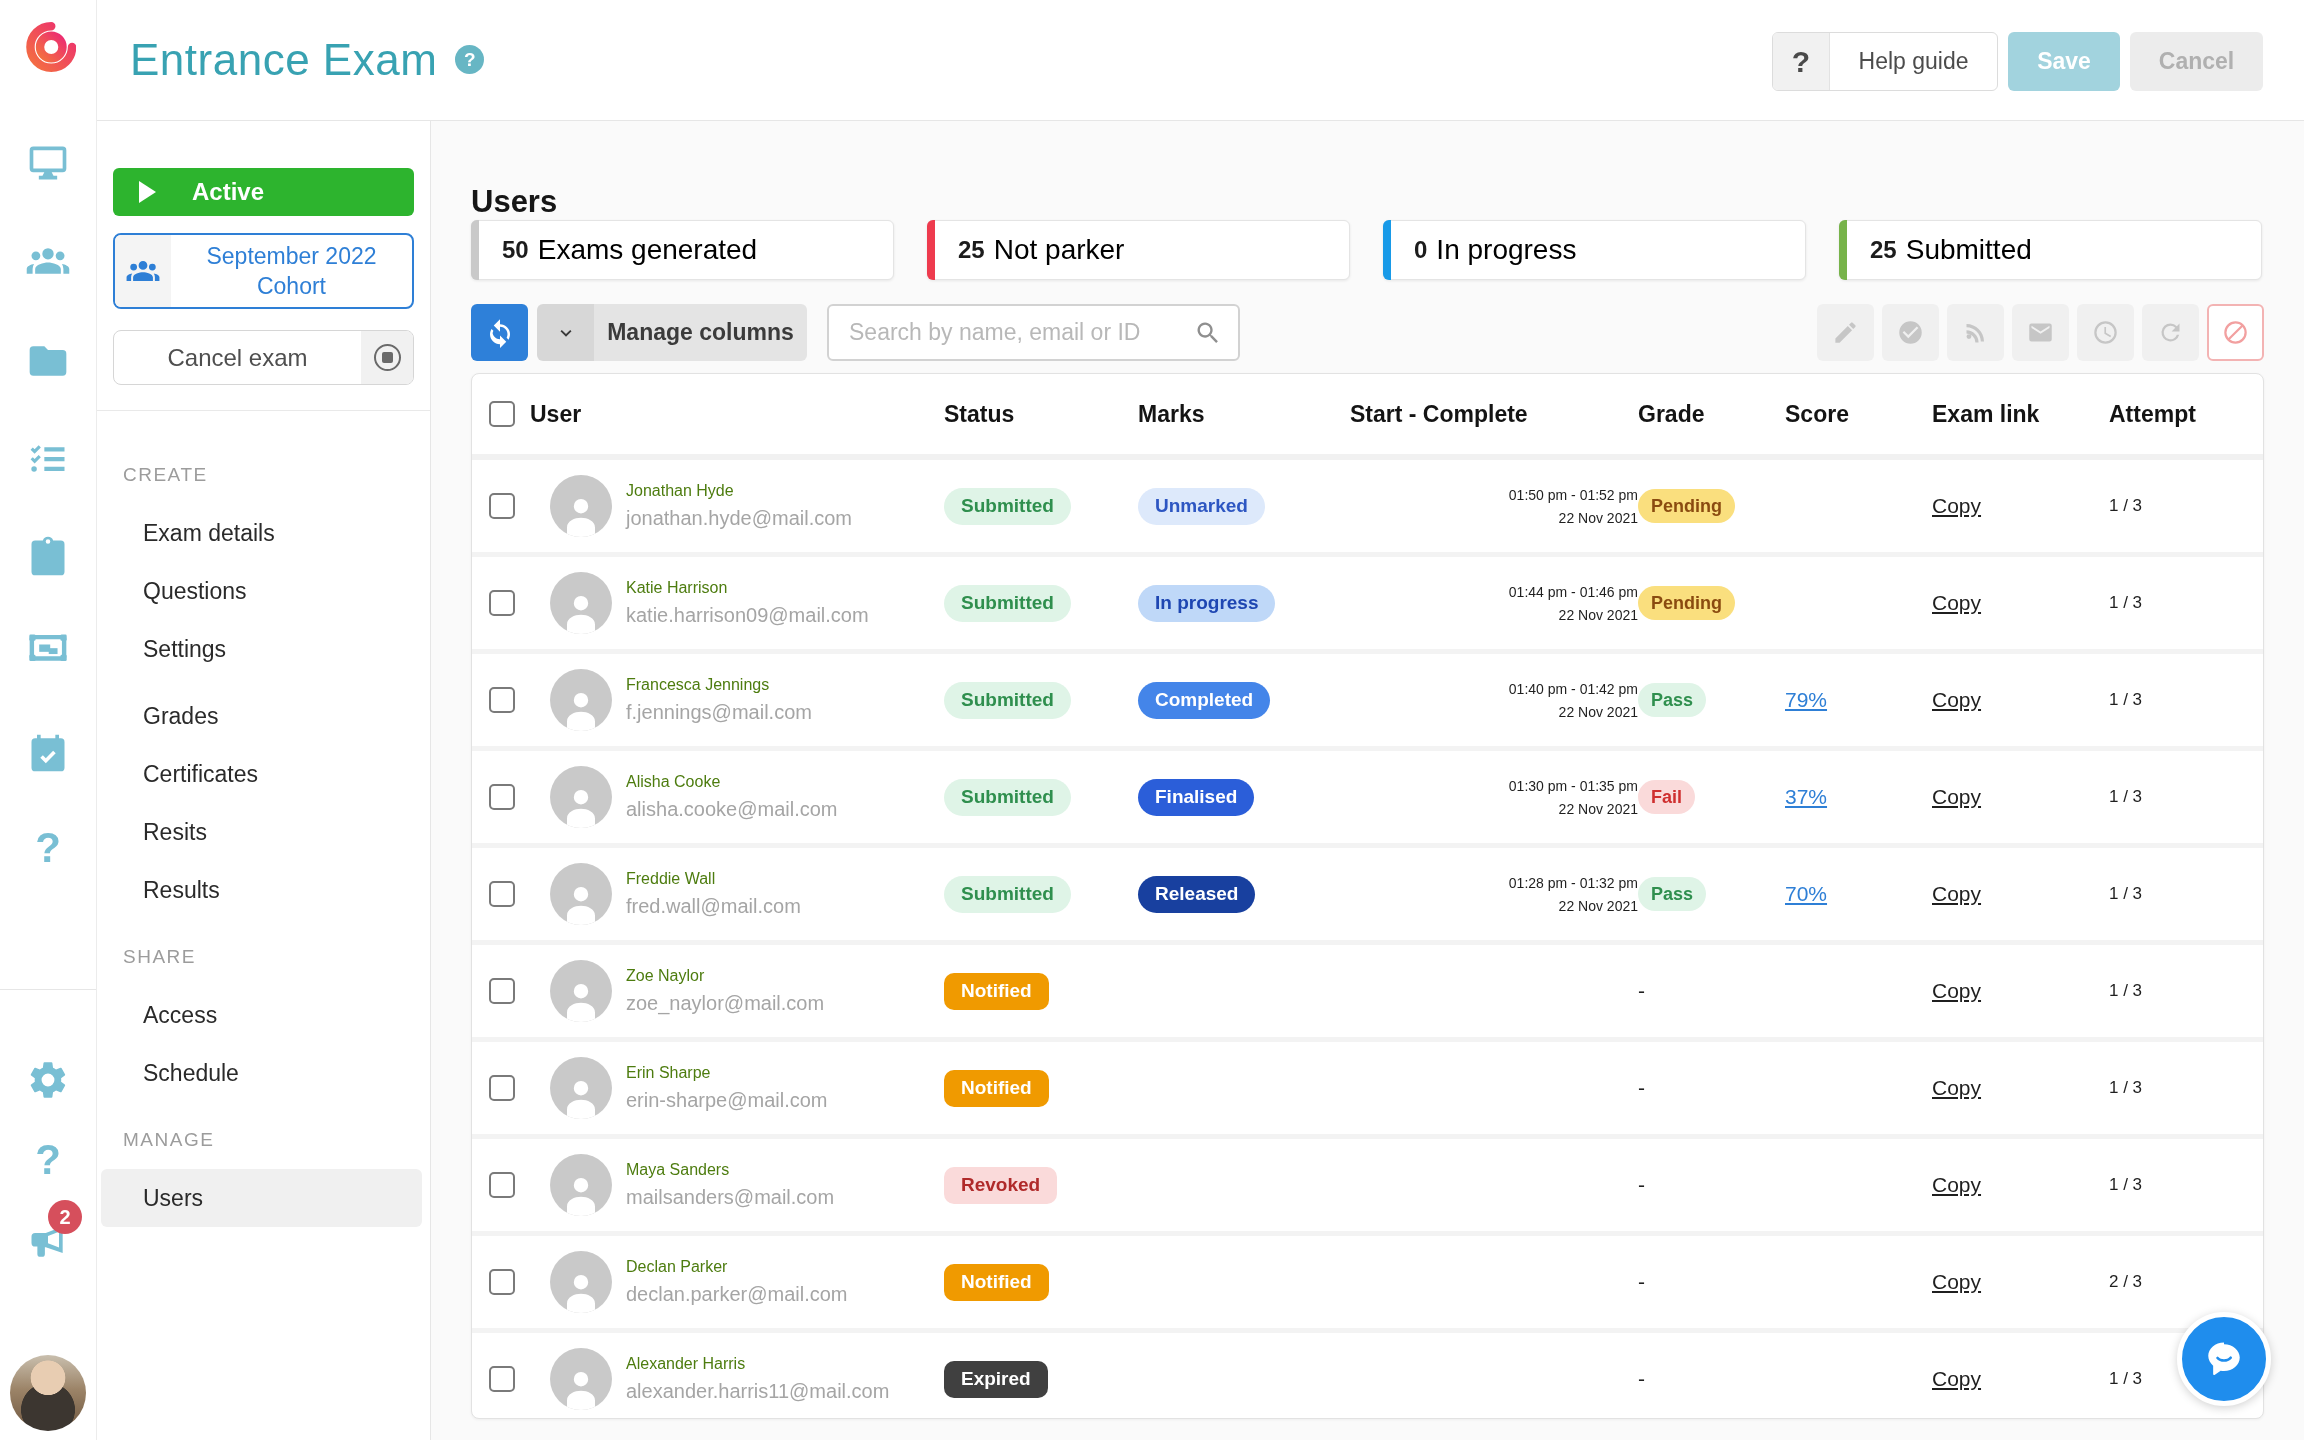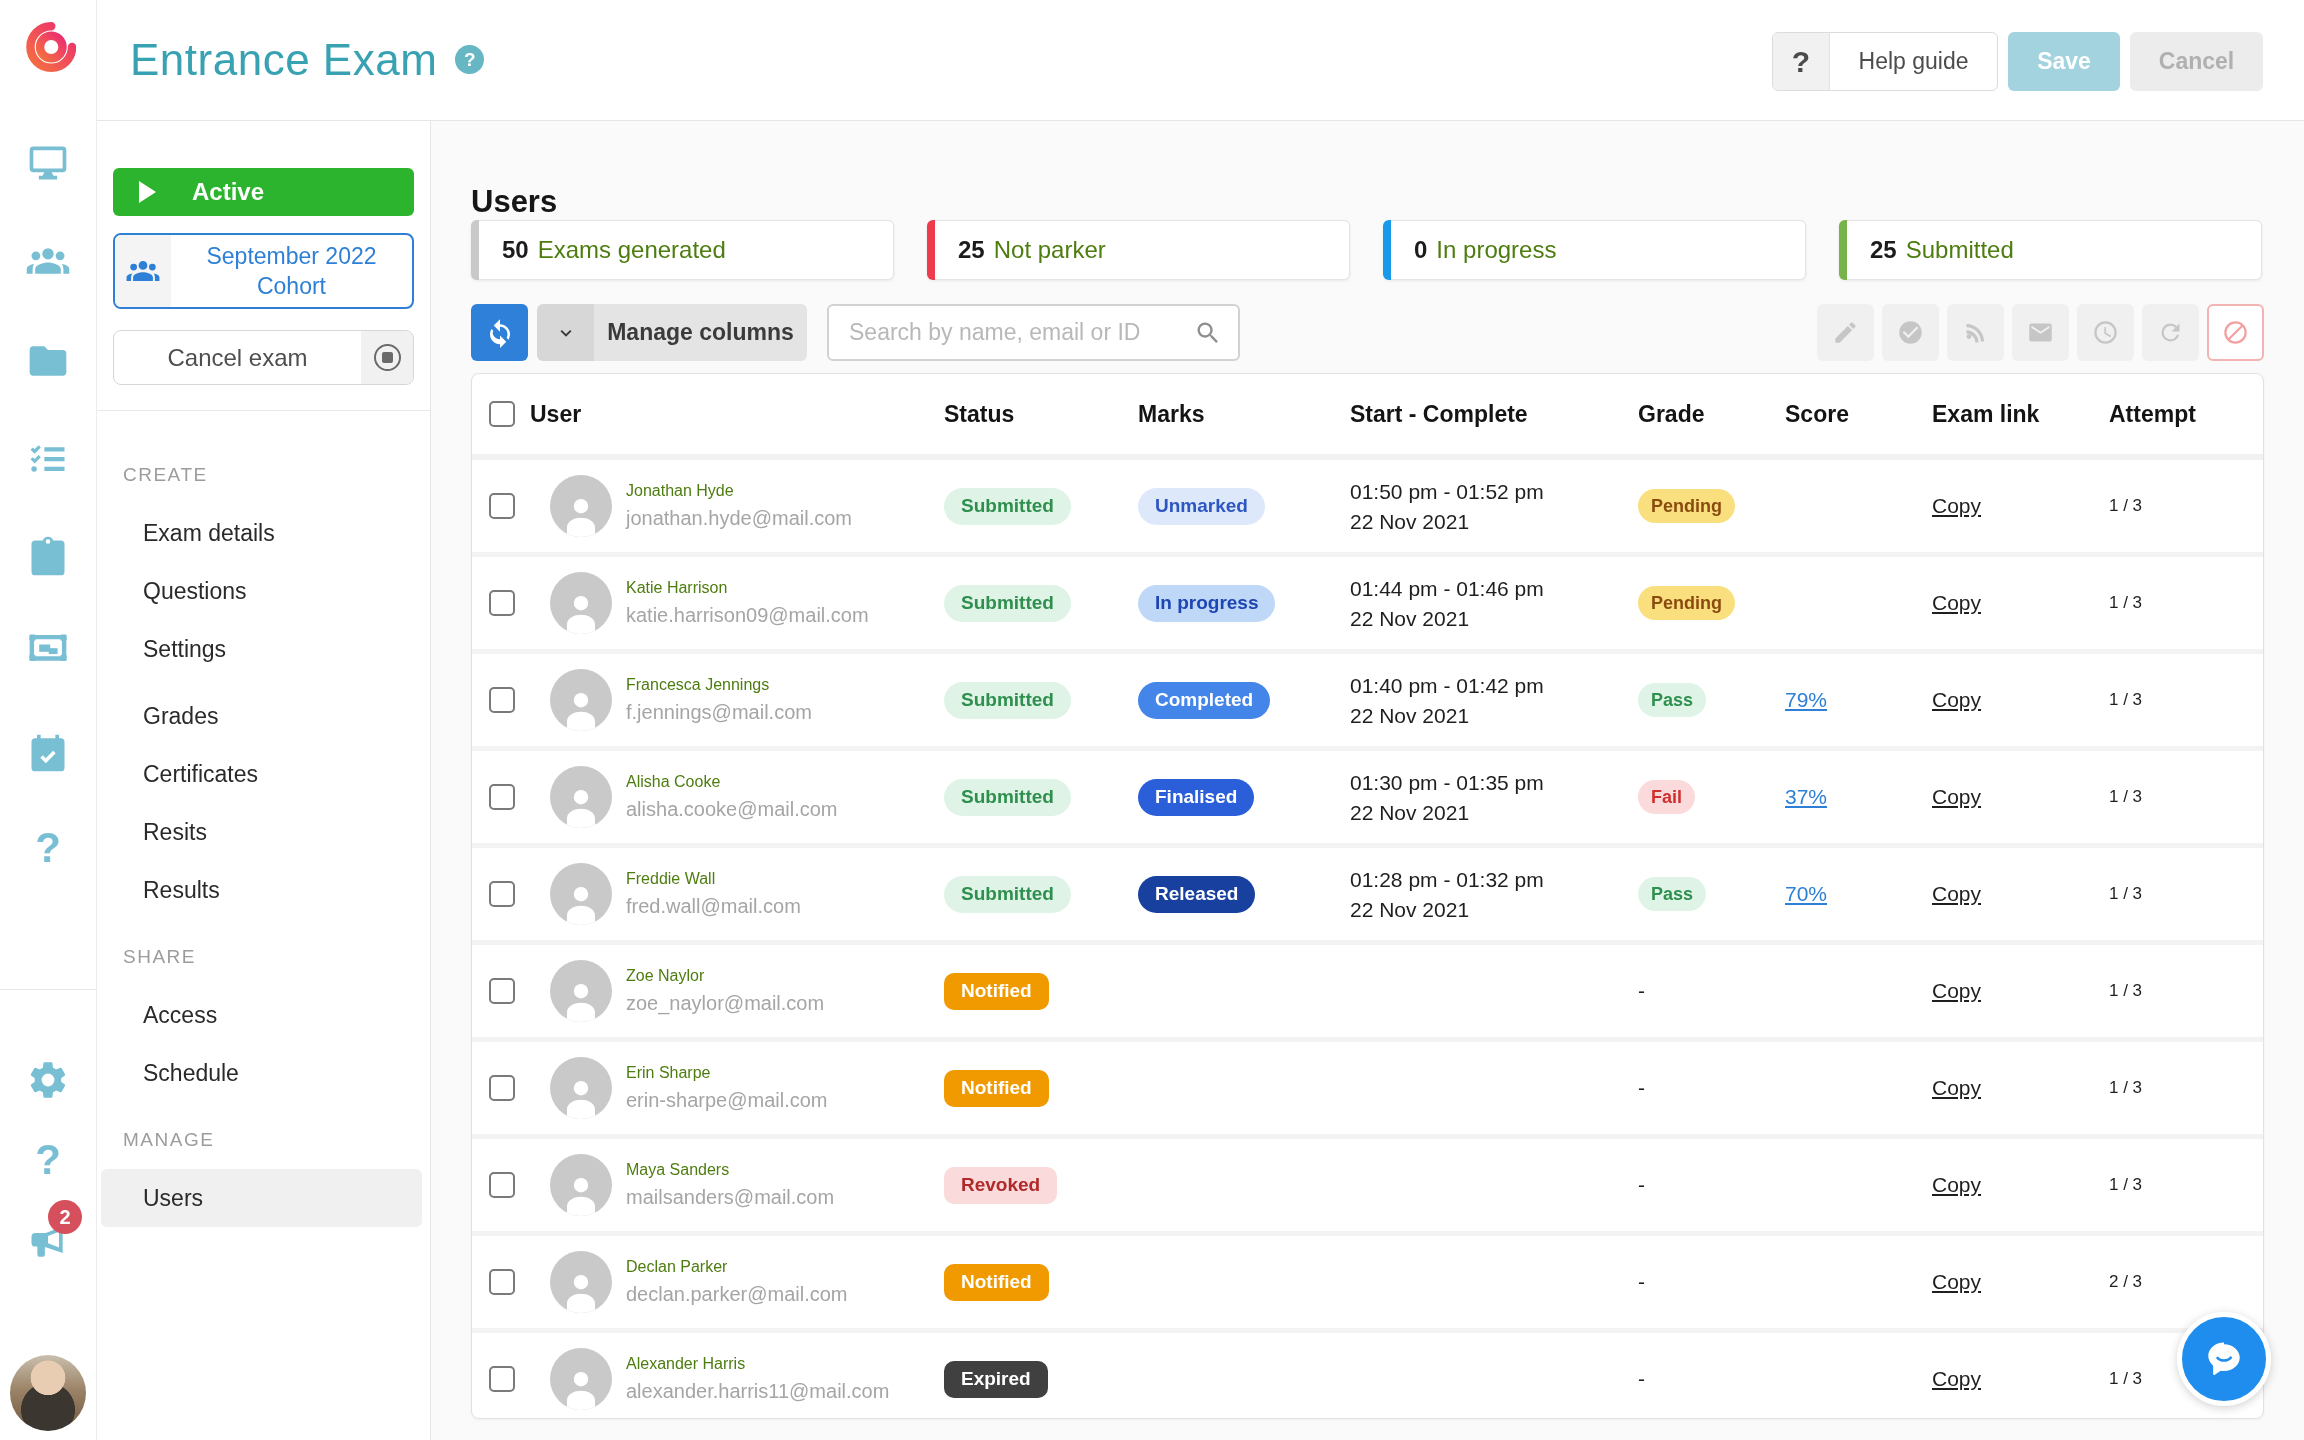--- a/index.html
+++ b/index.html
@@ -62,21 +62,21 @@
   .nav-item{height:58px;line-height:58px;padding-left:47px;font-size:23px;color:#2a2a2a;cursor:pointer;}
   .nav-item.active{background:#f0f0f0;border-radius:6px;margin:0 8px 0 5px;padding-left:42px;}
   
   .content{position:absolute;left:431px;top:120px;width:1873px;height:1320px;}
   .users-title{position:absolute;left:40px;top:38px;font-size:31px;font-weight:700;color:#161616;}
   .stats{position:absolute;left:40px;top:100px;display:flex;gap:33px;}
   .stat-card{width:423px;height:60px;background:#fff;border:1px solid #e4e4e4;border-radius:6px;box-shadow:0 1px 3px rgba(0,0,0,.08);
     display:flex;align-items:center;position:relative;padding-left:30px;box-sizing:border-box;}
   .stat-bar{position:absolute;left:-1px;top:-1px;width:8px;height:calc(100% + 2px);border-radius:6px 0 0 6px;}
   .stat-value{font-weight:700;font-size:24px;color:#1c1c1c;margin-right:9px;}
-  .stat-label{font-size:24px;color:#4d7c0f;}
+  .stat-label{font-size:28px;color:#000000;}
   .toolbar{position:absolute;left:40px;top:184px;width:1793px;height:57px;}
   .refresh-btn{position:absolute;left:0;top:0;width:57px;height:57px;background:#2e80d9;border:none;border-radius:6px;
     display:flex;align-items:center;justify-content:center;cursor:pointer;color:#fff;}
   .refresh-btn svg{width:30px;height:30px;fill:currentColor;}
   .manage-btn{position:absolute;left:66px;top:0;width:270px;height:57px;border-radius:6px;overflow:hidden;display:flex;cursor:pointer;}
   .manage-chevron{width:57px;background:#d7d7d7;display:flex;align-items:center;justify-content:center;color:#3b3b3b;}
   .manage-label{flex:1;background:#e4e4e4;display:flex;align-items:center;justify-content:center;font-size:23px;font-weight:700;color:#3b3b3b;}
   .search-box{position:absolute;left:356px;top:0;width:413px;height:57px;background:#fff;border:2px solid #d2d2d2;border-radius:6px;
     box-sizing:border-box;display:flex;align-items:center;}
   .search-box input{border:none;outline:none;flex:1;font-size:23px;color:#444;padding-left:20px;background:transparent;font-family:inherit;}
@@ -99,21 +99,21 @@
   .checkbox{display:block;width:26px;height:26px;border:2px solid #7a7a7a;border-radius:5px;background:#fff;box-sizing:border-box;cursor:pointer;}
   .c-user{display:flex;align-items:center;padding-left:20px;gap:14px;}
   .avatar{width:62px;height:62px;border-radius:50%;background:#c9c9c9;overflow:hidden;flex:0 0 62px;display:flex;align-items:flex-end;justify-content:center;}
   .avatar svg{width:48px;height:48px;fill:#fff;}
   .u-meta{display:flex;flex-direction:column;gap:7px;}
   .u-name{font-size:16px;color:#4d7c0f;}
   .u-email{font-size:20px;color:#a5a5a5;}
   .pill{display:inline-flex;align-items:center;height:37px;padding:0 17px;border-radius:19px;font-size:19px;font-weight:700;white-space:nowrap;}
   .pill.sq{border-radius:10px;}
   .pill.grade{height:34px;padding:0 13px;font-size:18px;}
-  .c-time{display:flex;flex-direction:column;gap:9px;font-size:21px;color:#1f1f1f;line-height:1;}
+  .c-time{display:flex;flex-direction:column;gap:9px;font-size:14px;color:#1f1f1f;line-height:1;text-align:right;}
   .dash{font-size:21px;color:#1f1f1f;}
   .score-link{color:#2e7fd6;text-decoration:underline;font-size:21px;cursor:pointer;}
   .copy-link{color:#1f1f1f;text-decoration:underline;font-size:21px;cursor:pointer;}
   .c-attempt{font-size:17px;color:#1f1f1f;}
   
   .chat-fab{position:absolute;left:2177px;top:1312px;width:94px;height:94px;border-radius:50%;background:#1f8ded;
     border:5px solid #fff;box-sizing:border-box;display:flex;align-items:center;justify-content:center;cursor:pointer;z-index:10;
     box-shadow:0 2px 10px rgba(0,0,0,.18);}
   .chat-fab svg{width:42px;height:42px;fill:#fff;}
 </style>

